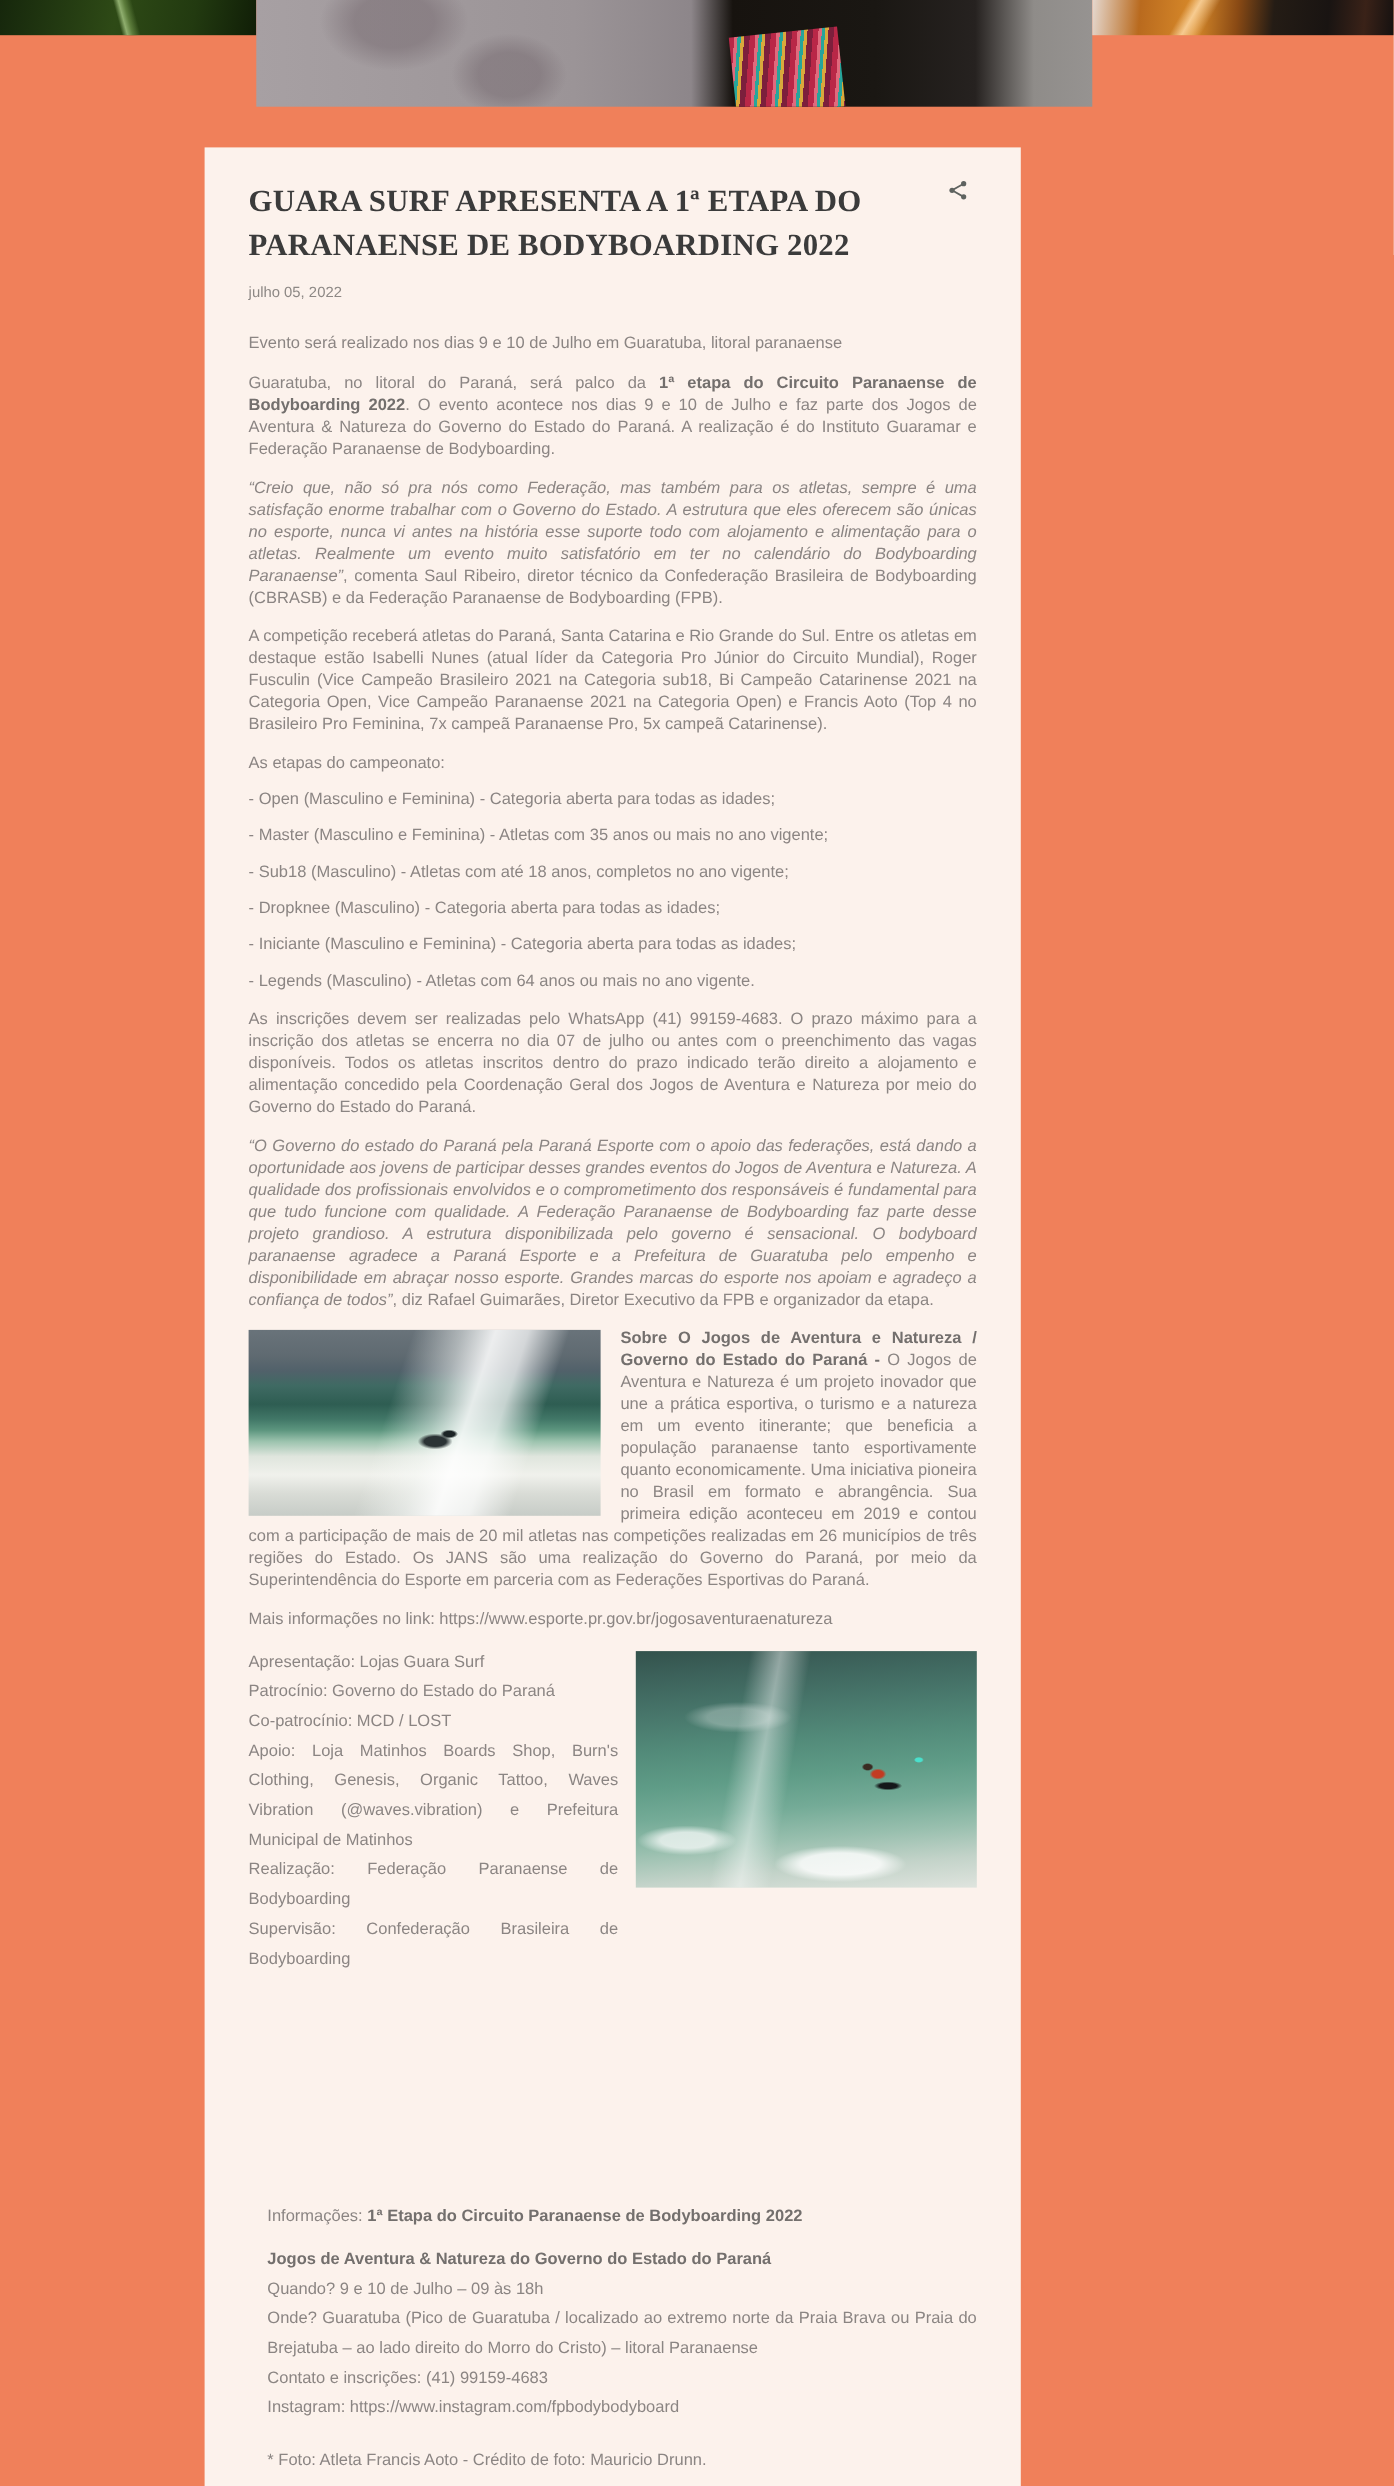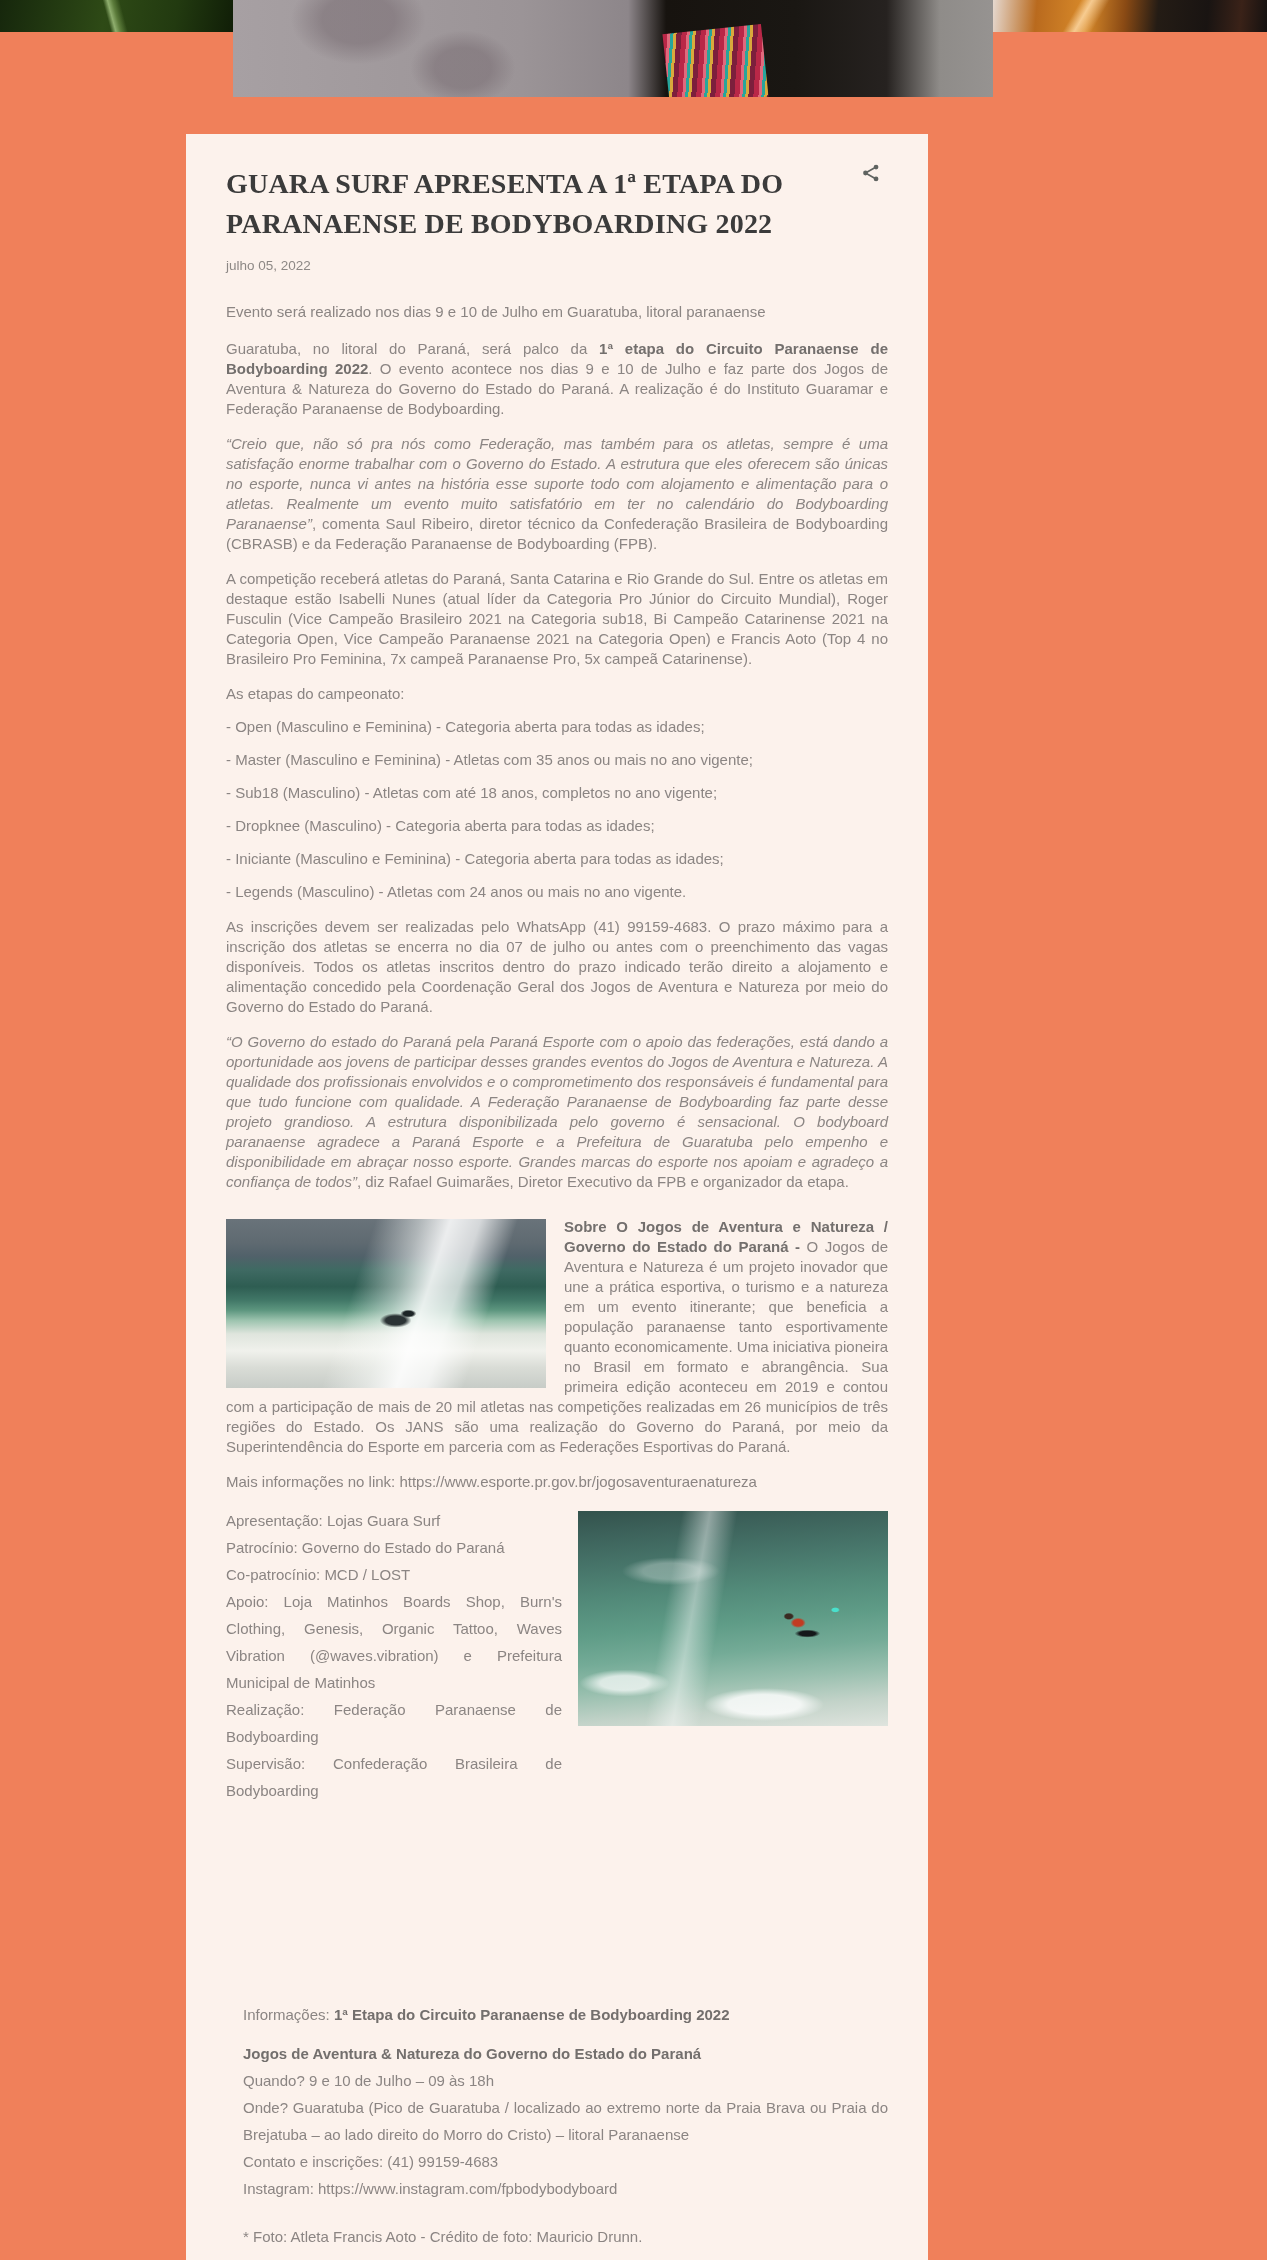--- a/index.html
+++ b/index.html
@@ -25,21 +25,21 @@
   .share{position:absolute;top:28px;right:46px;width:22px;height:22px;cursor:pointer;}
   h1{margin:0;width:620px;font-family:"Liberation Serif","DejaVu Serif",serif;
      font-weight:bold;font-size:28px;line-height:1.42;color:#3b3b3b;letter-spacing:.2px;}
   .date{margin-top:14px;font-size:13.5px;color:#8d8885;}
   .subtitle{margin:26px 0 0;font-size:15px;line-height:25px;color:#8b8583;}
   .p{margin:15px 0 0;font-size:15px;line-height:20px;color:#8b8583;text-align:justify;}
   .p b{color:#736f6d;}
   .p i{color:#8b8583;}
   .stage{margin-top:13px;}
   .clearfix::after{content:"";display:block;clear:both;}
-  .about{margin-top:25px;}
+  .about{margin-top:15px;}
   .about .p{margin-top:0;}
   .photo1{float:left;width:320px;height:169px;margin:2px 18px 8px 0;
     background:
       radial-gradient(22px 10px at 53% 60%,#2b3335 0 45%,rgba(43,51,53,0) 72%),
       radial-gradient(10px 5px at 57% 56%,#1c2426 0 50%,transparent 80%),
       linear-gradient(108deg,transparent 40%,rgba(250,252,250,.5) 52%,rgba(255,255,255,.88) 60%,rgba(255,255,255,.72) 68%,transparent 78%),
       linear-gradient(180deg,#69737a 0%,#5f6a71 14%,#51616a 22%,#3f6a63 30%,#2e5d52 40%,#417767 48%,#5d967f 54%,#9cc3ae 60%,#dfe5dd 68%,#f0f1ec 78%,#d9dcd6 88%,#c7ccc7 100%);}
   .sponsors{margin-top:15px;}
   .photo2{float:right;width:310px;height:215px;margin:4px 0 90px 16px;
     background:
@@ -96,21 +96,21 @@
 
     <p class="p">A competição receberá atletas do Paraná, Santa Catarina e Rio Grande do Sul. Entre os atletas em destaque estão Isabelli Nunes (atual líder da Categoria Pro Júnior do Circuito Mundial), Roger Fusculin (Vice Campeão Brasileiro 2021 na Categoria sub18, Bi Campeão Catarinense 2021 na Categoria Open, Vice Campeão Paranaense 2021 na Categoria Open) e Francis Aoto (Top 4 no Brasileiro Pro Feminina, 7x campeã Paranaense Pro, 5x campeã Catarinense).</p>
 
     <p class="p">As etapas do campeonato:</p>
 
     <p class="p stage">- Open (Masculino e Feminina) - Categoria aberta para todas as idades;</p>
     <p class="p stage">- Master (Masculino e Feminina) - Atletas com 35 anos ou mais no ano vigente;</p>
     <p class="p stage">- Sub18 (Masculino) - Atletas com até 18 anos, completos no ano vigente;</p>
     <p class="p stage">- Dropknee (Masculino) - Categoria aberta para todas as idades;</p>
     <p class="p stage">- Iniciante (Masculino e Feminina) - Categoria aberta para todas as idades;</p>
-    <p class="p stage">- Legends (Masculino) - Atletas com 24 anos ou mais no ano vigente.</p>
+    <p class="p stage">- Legends (Masculino) - Atletas com 64 anos ou mais no ano vigente.</p>
 
     <p class="p">As inscrições devem ser realizadas pelo WhatsApp (41) 99159-4683. O prazo máximo para a inscrição dos atletas se encerra no dia 07 de julho ou antes com o preenchimento das vagas disponíveis. Todos os atletas inscritos dentro do prazo indicado terão direito a alojamento e alimentação concedido pela Coordenação Geral dos Jogos de Aventura e Natureza por meio do Governo do Estado do Paraná.</p>
 
     <p class="p"><i>“O Governo do estado do Paraná pela Paraná Esporte com o apoio das federações, está dando a oportunidade aos jovens de participar desses grandes eventos do Jogos de Aventura e Natureza. A qualidade dos profissionais envolvidos e o comprometimento dos responsáveis é fundamental para que tudo funcione com qualidade. A Federação Paranaense de Bodyboarding faz parte desse projeto grandioso. A estrutura disponibilizada pelo governo é sensacional. O bodyboard paranaense agradece a Paraná Esporte e a Prefeitura de Guaratuba pelo empenho e disponibilidade em abraçar nosso esporte. Grandes marcas do esporte nos apoiam e agradeço a confiança de todos”</i><span>, diz Rafael Guimarães, Diretor Executivo da FPB e organizador da etapa.</span></p>
 
     <div class="about clearfix">
       <div class="photo1"></div>
       <p class="p"><b>Sobre O Jogos de Aventura e Natureza / Governo do Estado do Paraná - </b><span>O Jogos de Aventura e Natureza é um projeto inovador que une a prática esportiva, o turismo e a natureza em um evento itinerante; que beneficia a população paranaense tanto esportivamente quanto economicamente. Uma iniciativa pioneira no Brasil em formato e abrangência. Sua primeira edição aconteceu em 2019 e contou com a participação de mais de 20 mil atletas nas competições realizadas em 26 municípios de três regiões do Estado. Os JANS são uma realização do Governo do Paraná, por meio da Superintendência do Esporte em parceria com as Federações Esportivas do Paraná.</span></p>
     </div>
 

